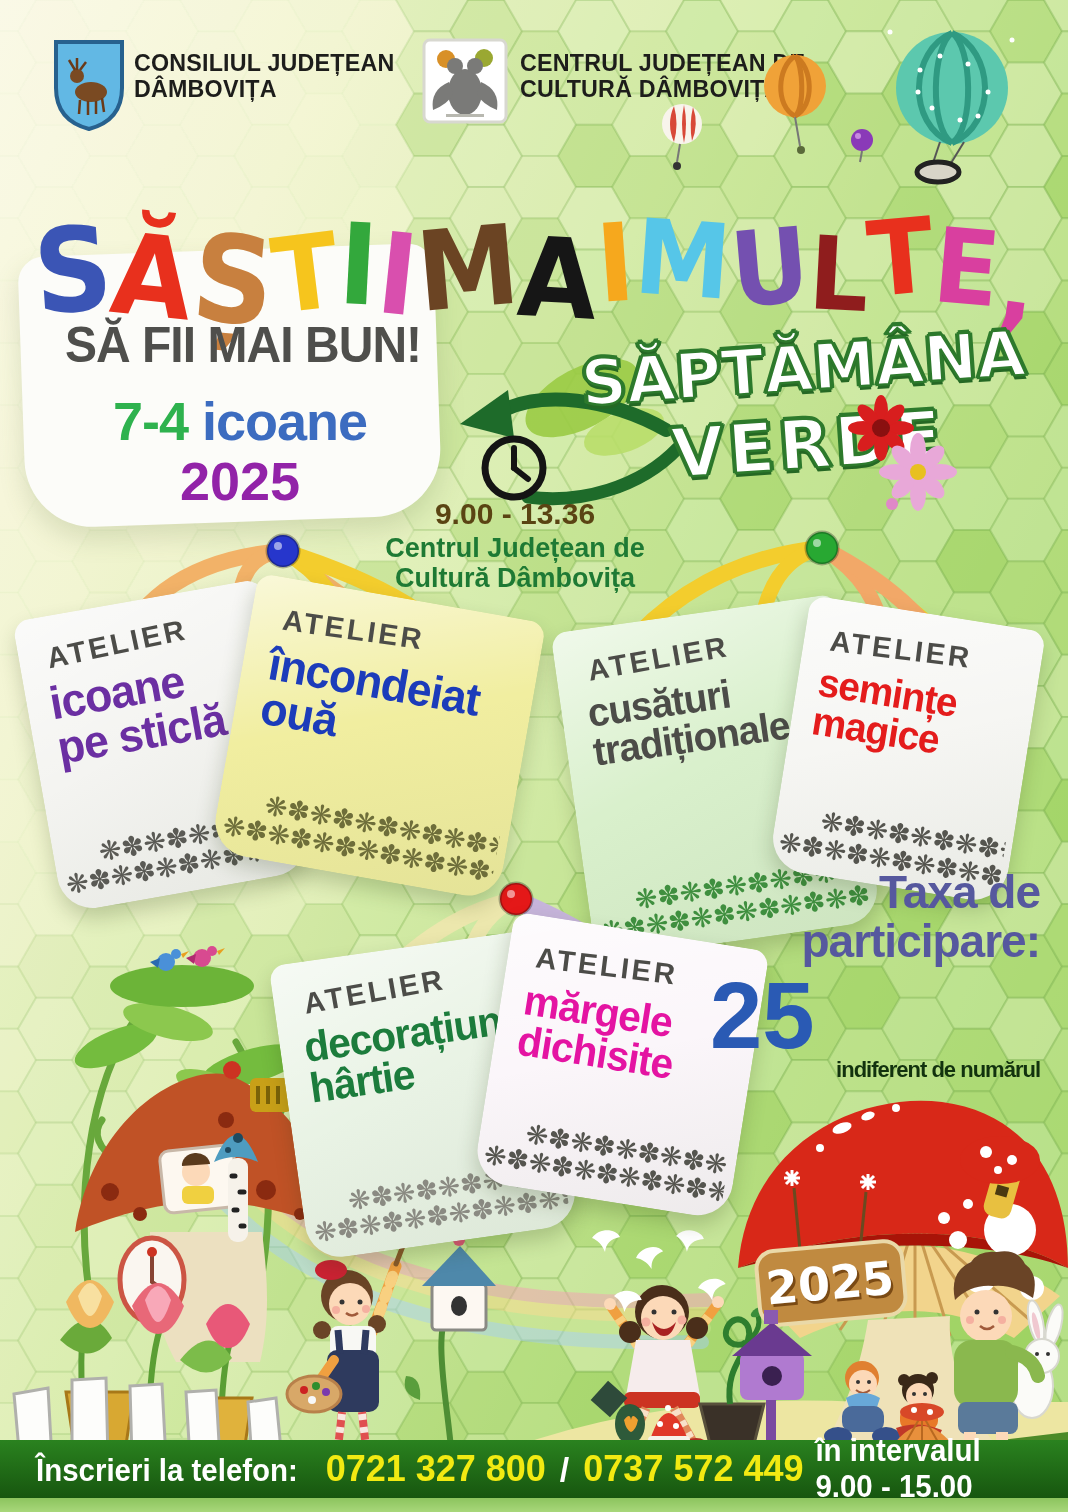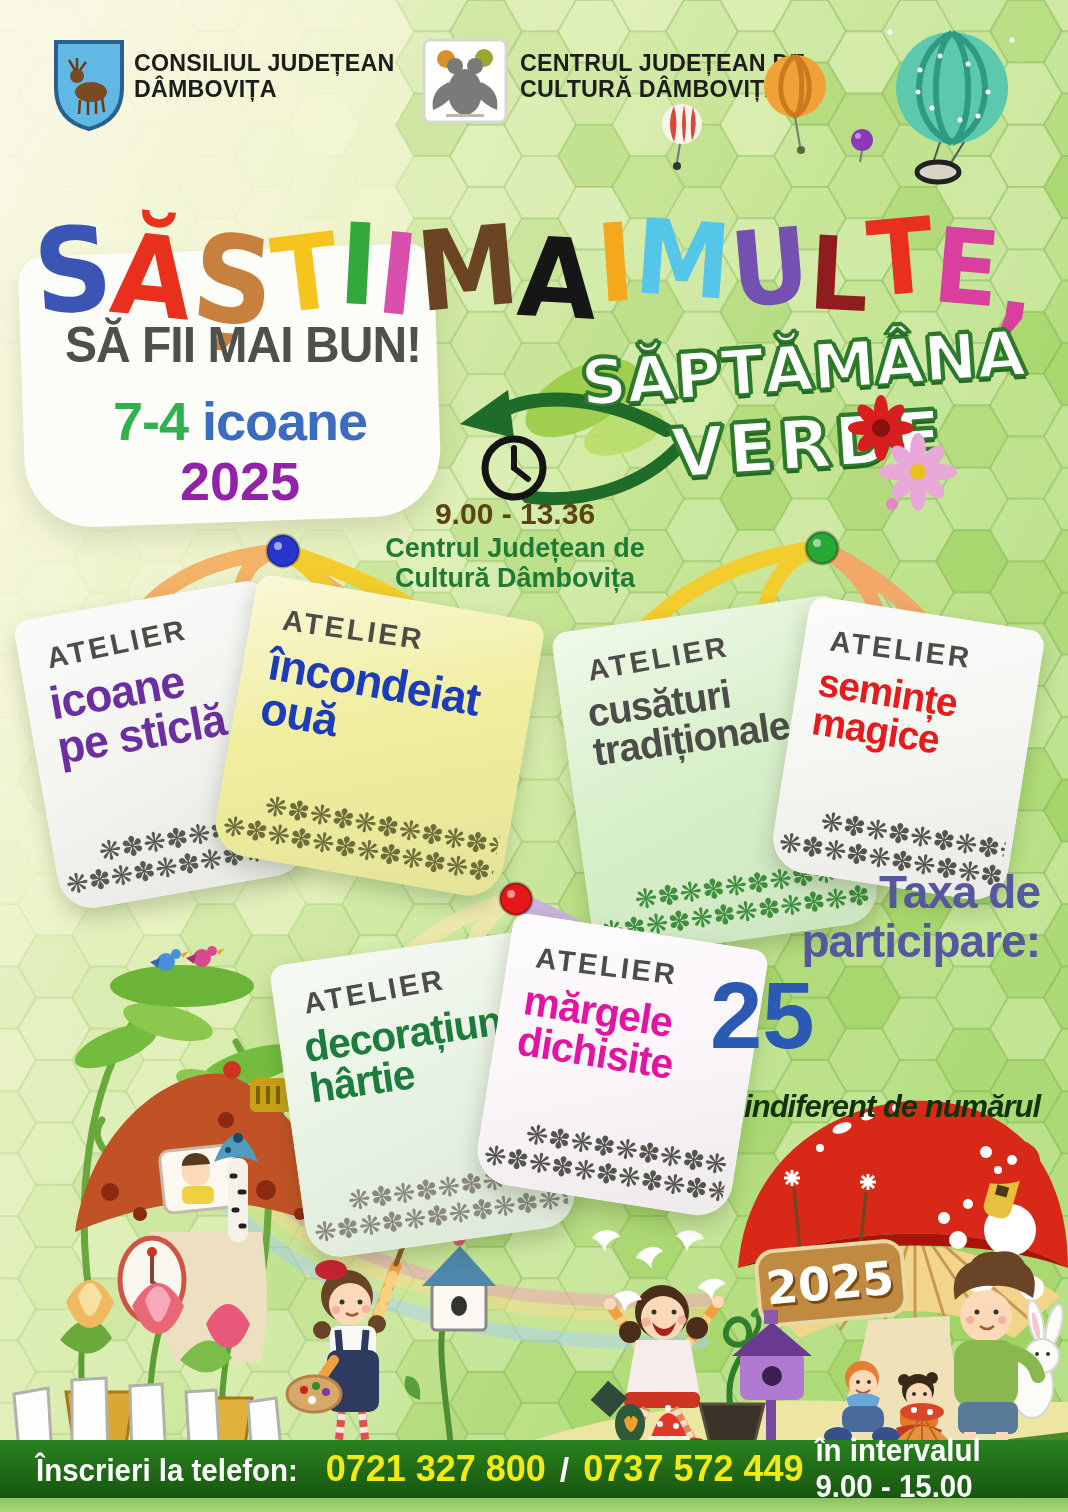--- a/index.html
+++ b/index.html
@@ -41,21 +41,21 @@
   .atl{font-weight:bold;font-size:29px;letter-spacing:3px;color:#4c4c48;margin:26px 0 2px 11%;transform:rotate(-2deg);transform-origin:left;}
   .bagtitle{font-weight:bold;line-height:.98;letter-spacing:-1px;margin-left:9%;margin-top:6px;transform:scaleX(.97);transform-origin:left;}
   .orn{position:absolute;bottom:12px;left:3%;width:94%;text-align:center;line-height:1.02;overflow:hidden;white-space:nowrap;font-size:27px;}
   .orn .r2{padding-left:38px;}
   
   #fee{left:710px;top:868px;width:330px;text-align:right;}
   .feeh{font-size:46px;font-weight:bold;line-height:1.06;letter-spacing:-1px;}
   #feerow{display:flex;justify-content:flex-start;align-items:flex-end;gap:14px;margin-top:10px;}
   #feeamt{font-size:94px;font-weight:bold;line-height:.85;}
   #feeunit{font-size:46px;font-weight:bold;color:#474744;padding-bottom:6px;letter-spacing:-1px;}
-  #feenotes{margin-top:34px;font-size:31px;font-weight:bold;color:#12320e;line-height:1.16;letter-spacing:-1px;font-style:italic;}
+  #feenotes{margin-top:2px;font-size:22px;font-weight:bold;color:#12320e;line-height:1.16;letter-spacing:-1px;}
   
   #signyear{left:760px;top:1256px;width:140px;text-align:center;transform:rotate(-5deg);
     font-size:46px;font-weight:bold;color:#fff;text-shadow:2px 3px 0 #7a4a14;font-family:"DejaVu Sans",sans-serif;}
   
   #footerbar{left:0;top:1440px;width:1068px;height:58px;background:linear-gradient(#2a821f,#17560f);
     display:flex;align-items:center;justify-content:space-between;padding:8px 36px;box-sizing:border-box;}
   #footerleft{display:flex;align-items:baseline;gap:14px;white-space:nowrap;}
   #f-label{color:#fff;font-size:31px;font-weight:bold;transform:scaleX(.95);transform-origin:left;}
   .f-phone{font-size:36px;font-weight:bold;letter-spacing:0px;}
   #f-sep{color:#fff;font-size:34px;font-weight:bold;}

